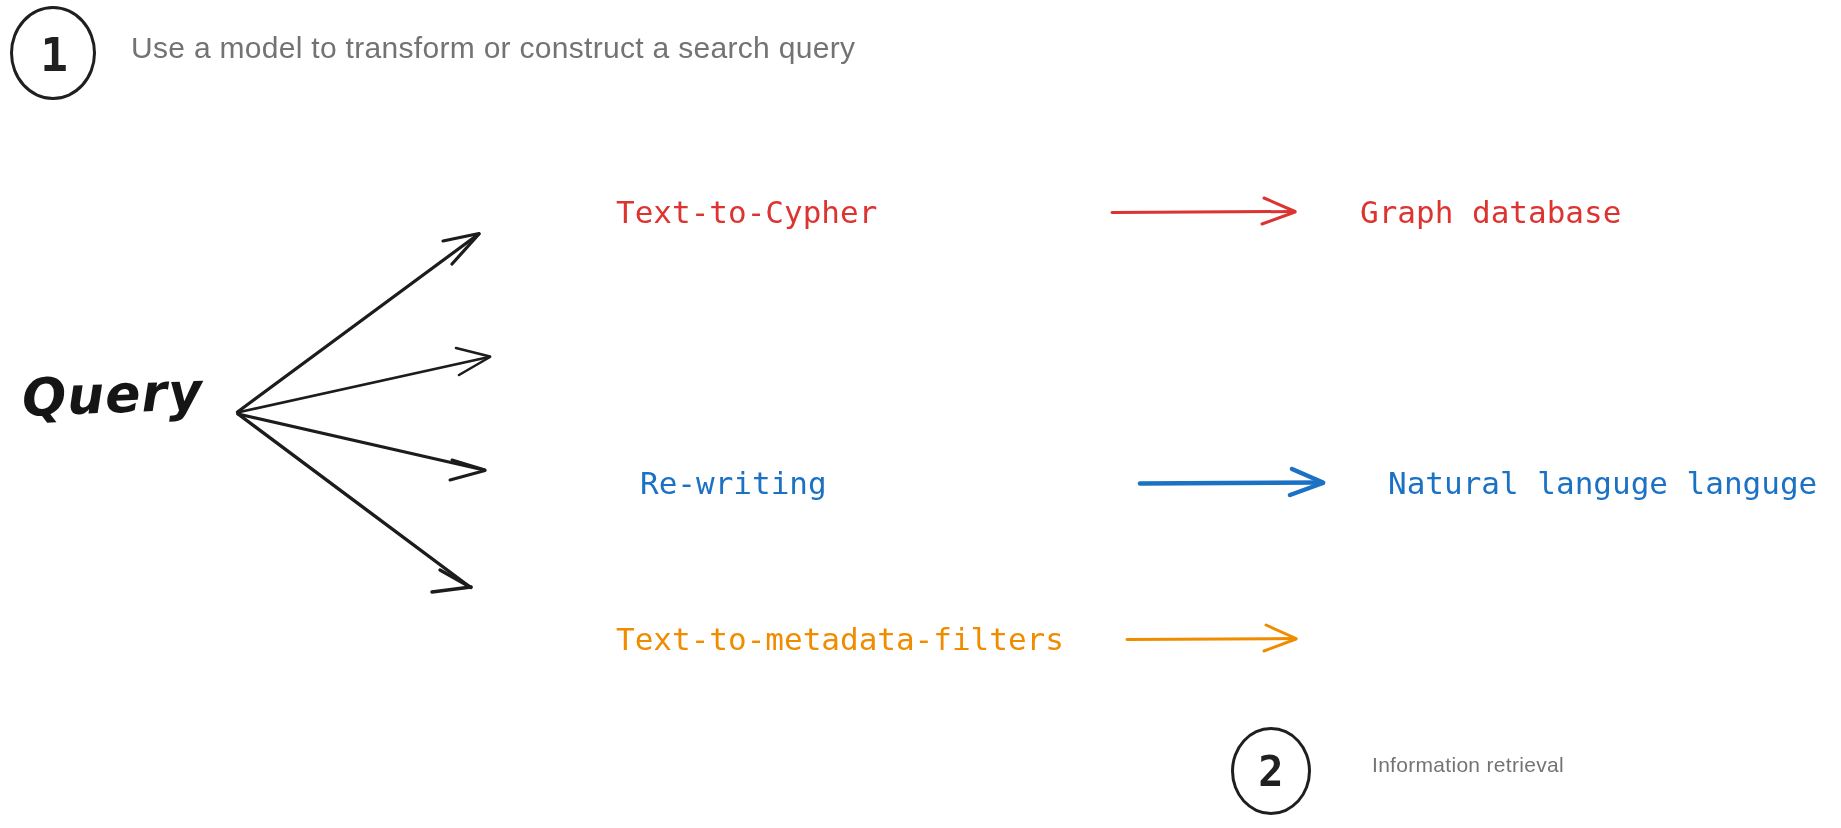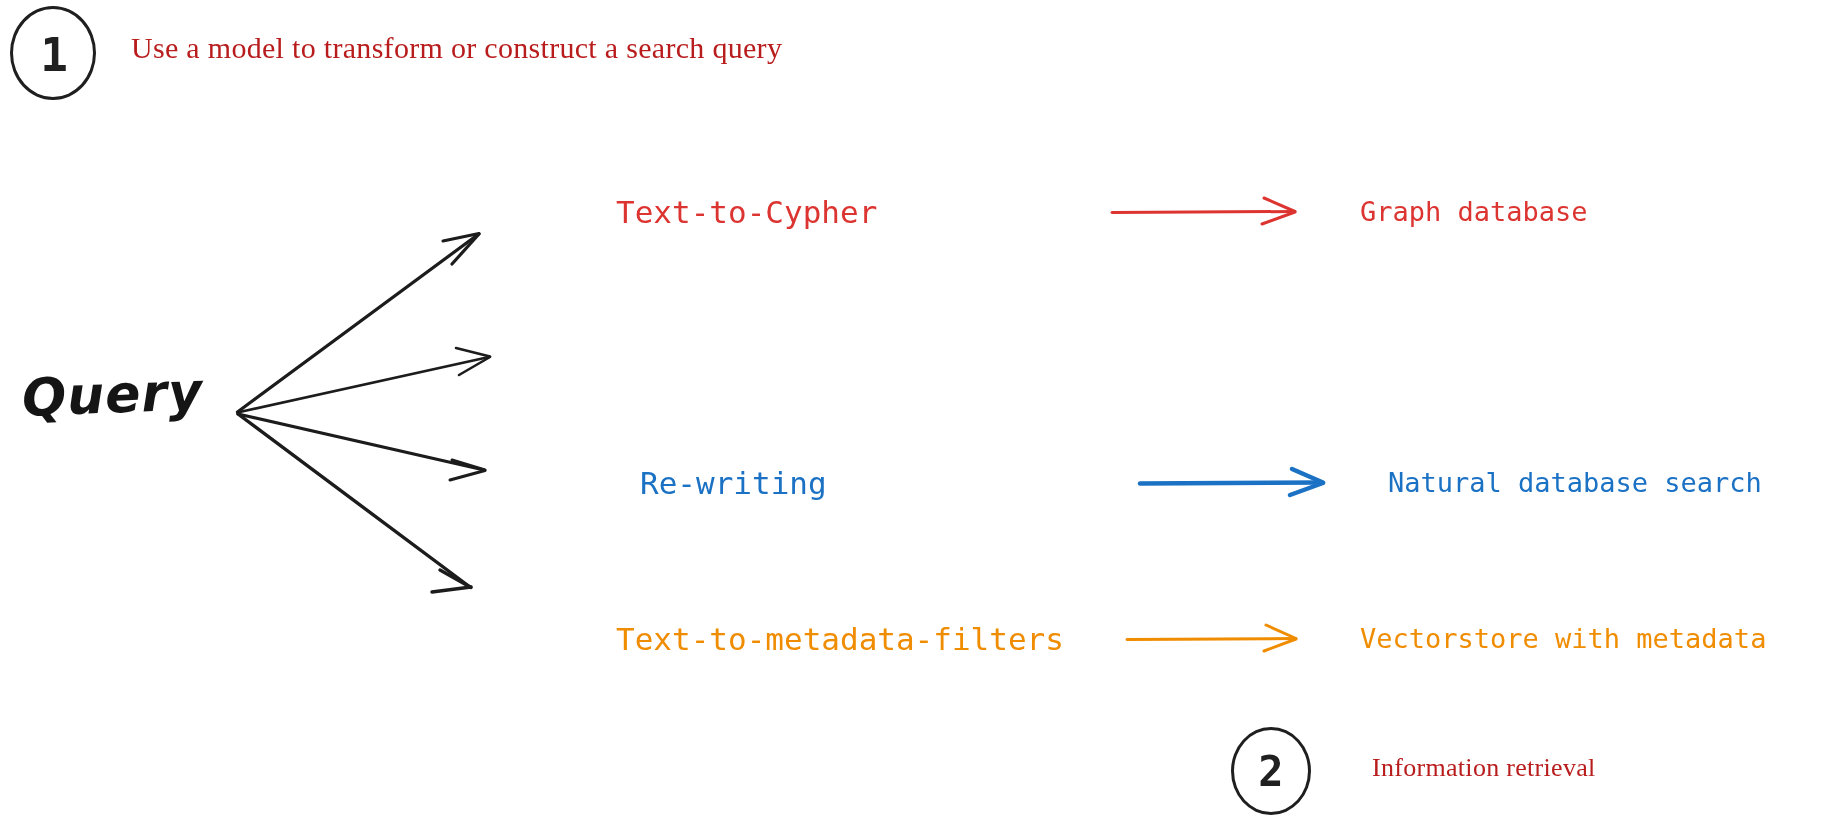--- a/index.html
+++ b/index.html
@@ -64,34 +64,34 @@
   }
 
   #badge-1 { left: 10px; top: 6px; }
   #badge-2 { left: 1231px; top: 727px; width: 84px; height: 92px; }
   #badge-2 .ring { width: 80px; height: 88px; border-width: 3px; }
   #badge-2 .num { font-size: 42px; }
 
   
   .caption {
     position: absolute;
-    font-family: Liberation Serif, serif;
-    color: #b91c1c;
+    font-family: Liberation Sans, sans-serif;
+    color: #737373;
     white-space: nowrap;
   }
   #step1-caption {
     left: 131px;
     top: 31px;
     font-size: 30px;
     letter-spacing: 0.3px;
   }
   #step2-caption {
     left: 1372px;
     top: 753px;
-    font-size: 26px;
+    font-size: 21px;
     letter-spacing: 0.3px;
   }
 
   
   #query-label {
     position: absolute;
     left: 22px;
     top: 368px;
     font-family: "DejaVu Sans", "Liberation Sans", sans-serif;
     font-size: 52px;
@@ -116,21 +116,21 @@
     font-family: "DejaVu Sans Mono", "Liberation Mono", monospace;
     font-size: 31px;
     line-height: 52px;
     white-space: nowrap;
     letter-spacing: 0px;
   }
   .row .target {
     position: absolute;
     left: 1348px;
     font-family: "DejaVu Sans Mono", "Liberation Mono", monospace;
-    font-size: 27px;
+    font-size: 31px;
     line-height: 52px;
     white-space: nowrap;
     letter-spacing: 0px;
   }
   .row .conn {
     position: absolute;
     top: 0;
     height: 52px;
   }
 
@@ -210,35 +210,34 @@
     <div class="method" style="color:#1b72c4">Re-writing</div>
     <div class="conn">
       <svg width="200" height="52" viewBox="0 0 200 52">
         <g stroke="#1b72c4" fill="none" stroke-linecap="round" stroke-linejoin="round" stroke-width="4.5">
           <path d="M5,26.5 L186,25.5"></path>
           <path d="M157,12 L188,25.5"></path>
           <path d="M155,38 L188,26"></path>
         </g>
       </svg>
     </div>
-    <div class="target" style="color:#1b72c4">Natural database search</div>
+    <div class="target" style="color:#1b72c4">Natural languge languge</div>
   </div>
 
   <div class="row" id="row-3">
     <div class="method" style="color:#f08c00">Text-to-metadata-filters</div>
     <div class="conn">
       <svg width="200" height="52" viewBox="0 0 200 52">
         <g stroke="#f08c00" fill="none" stroke-linecap="round" stroke-linejoin="round" stroke-width="3">
           <path d="M5,26.5 L172,25.5"></path>
           <path d="M144,12 L174,25.5"></path>
           <path d="M142,38 L174,26"></path>
         </g>
       </svg>
     </div>
-    <div class="target" style="color:#f08c00">Vectorstore with metadata</div>
   </div>
 
   <div class="step-badge" id="badge-2">
     <span class="ring"></span>
     <span class="num">2</span>
   </div>
   <div class="caption" id="step2-caption">Information retrieval</div>
 
 </div>
 

